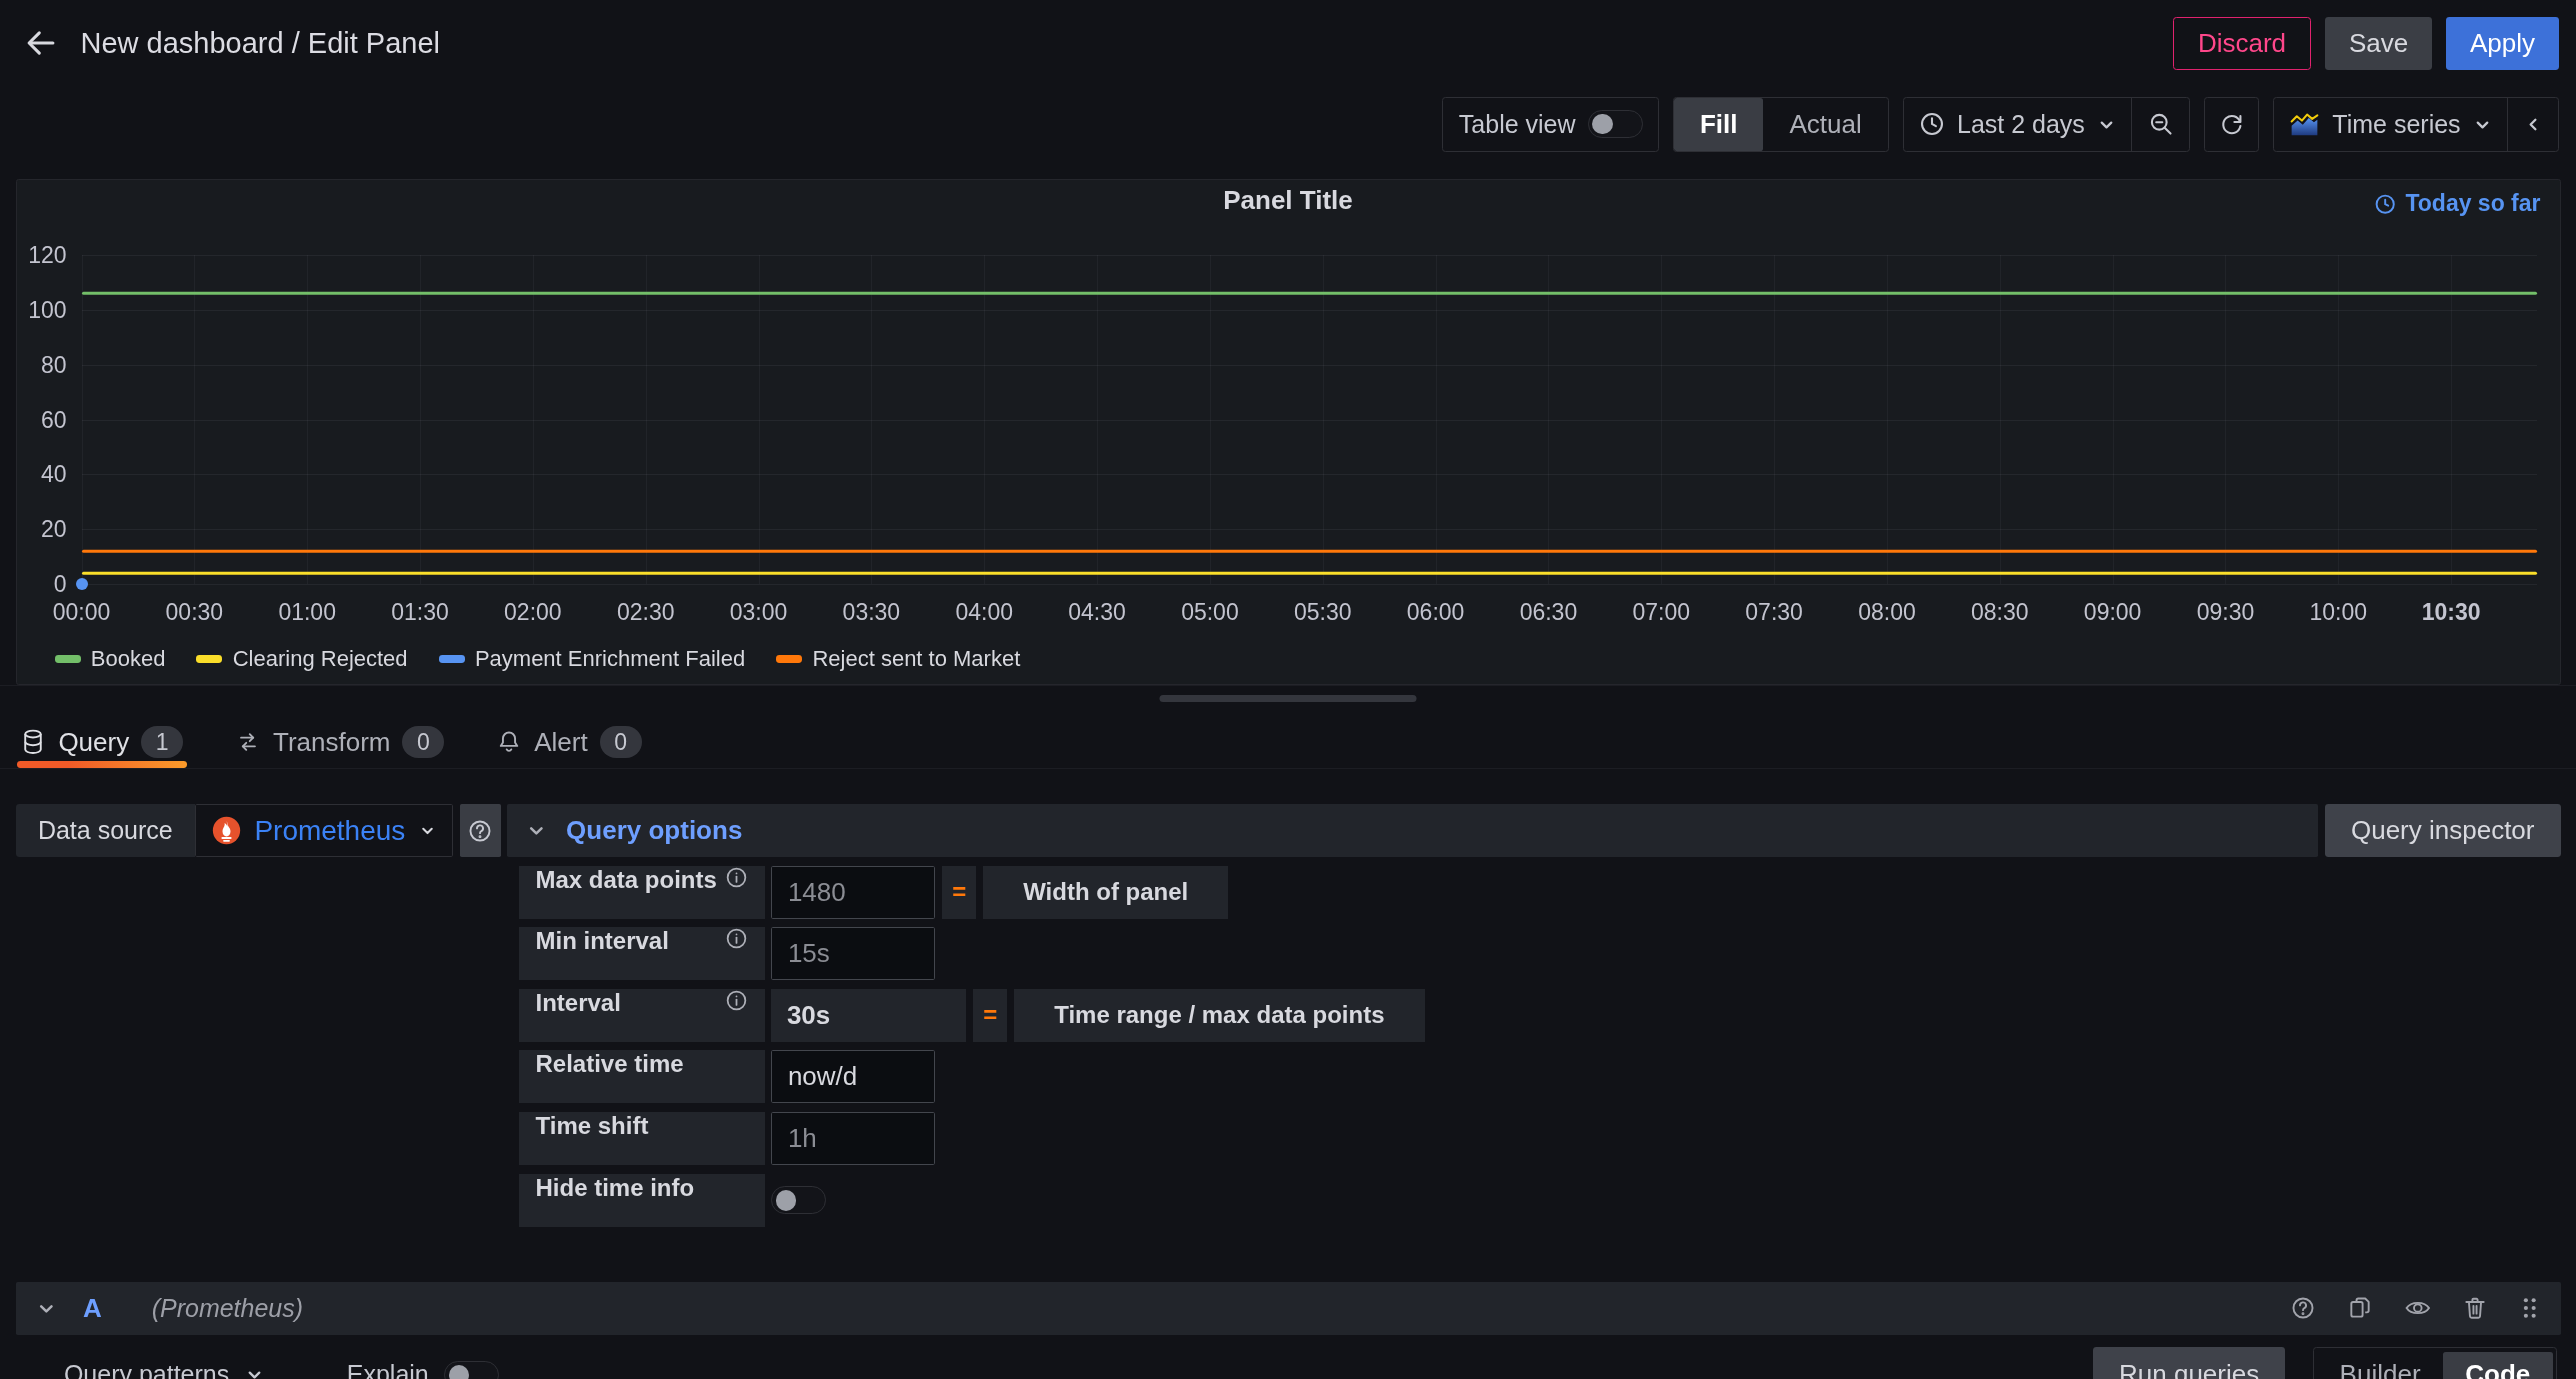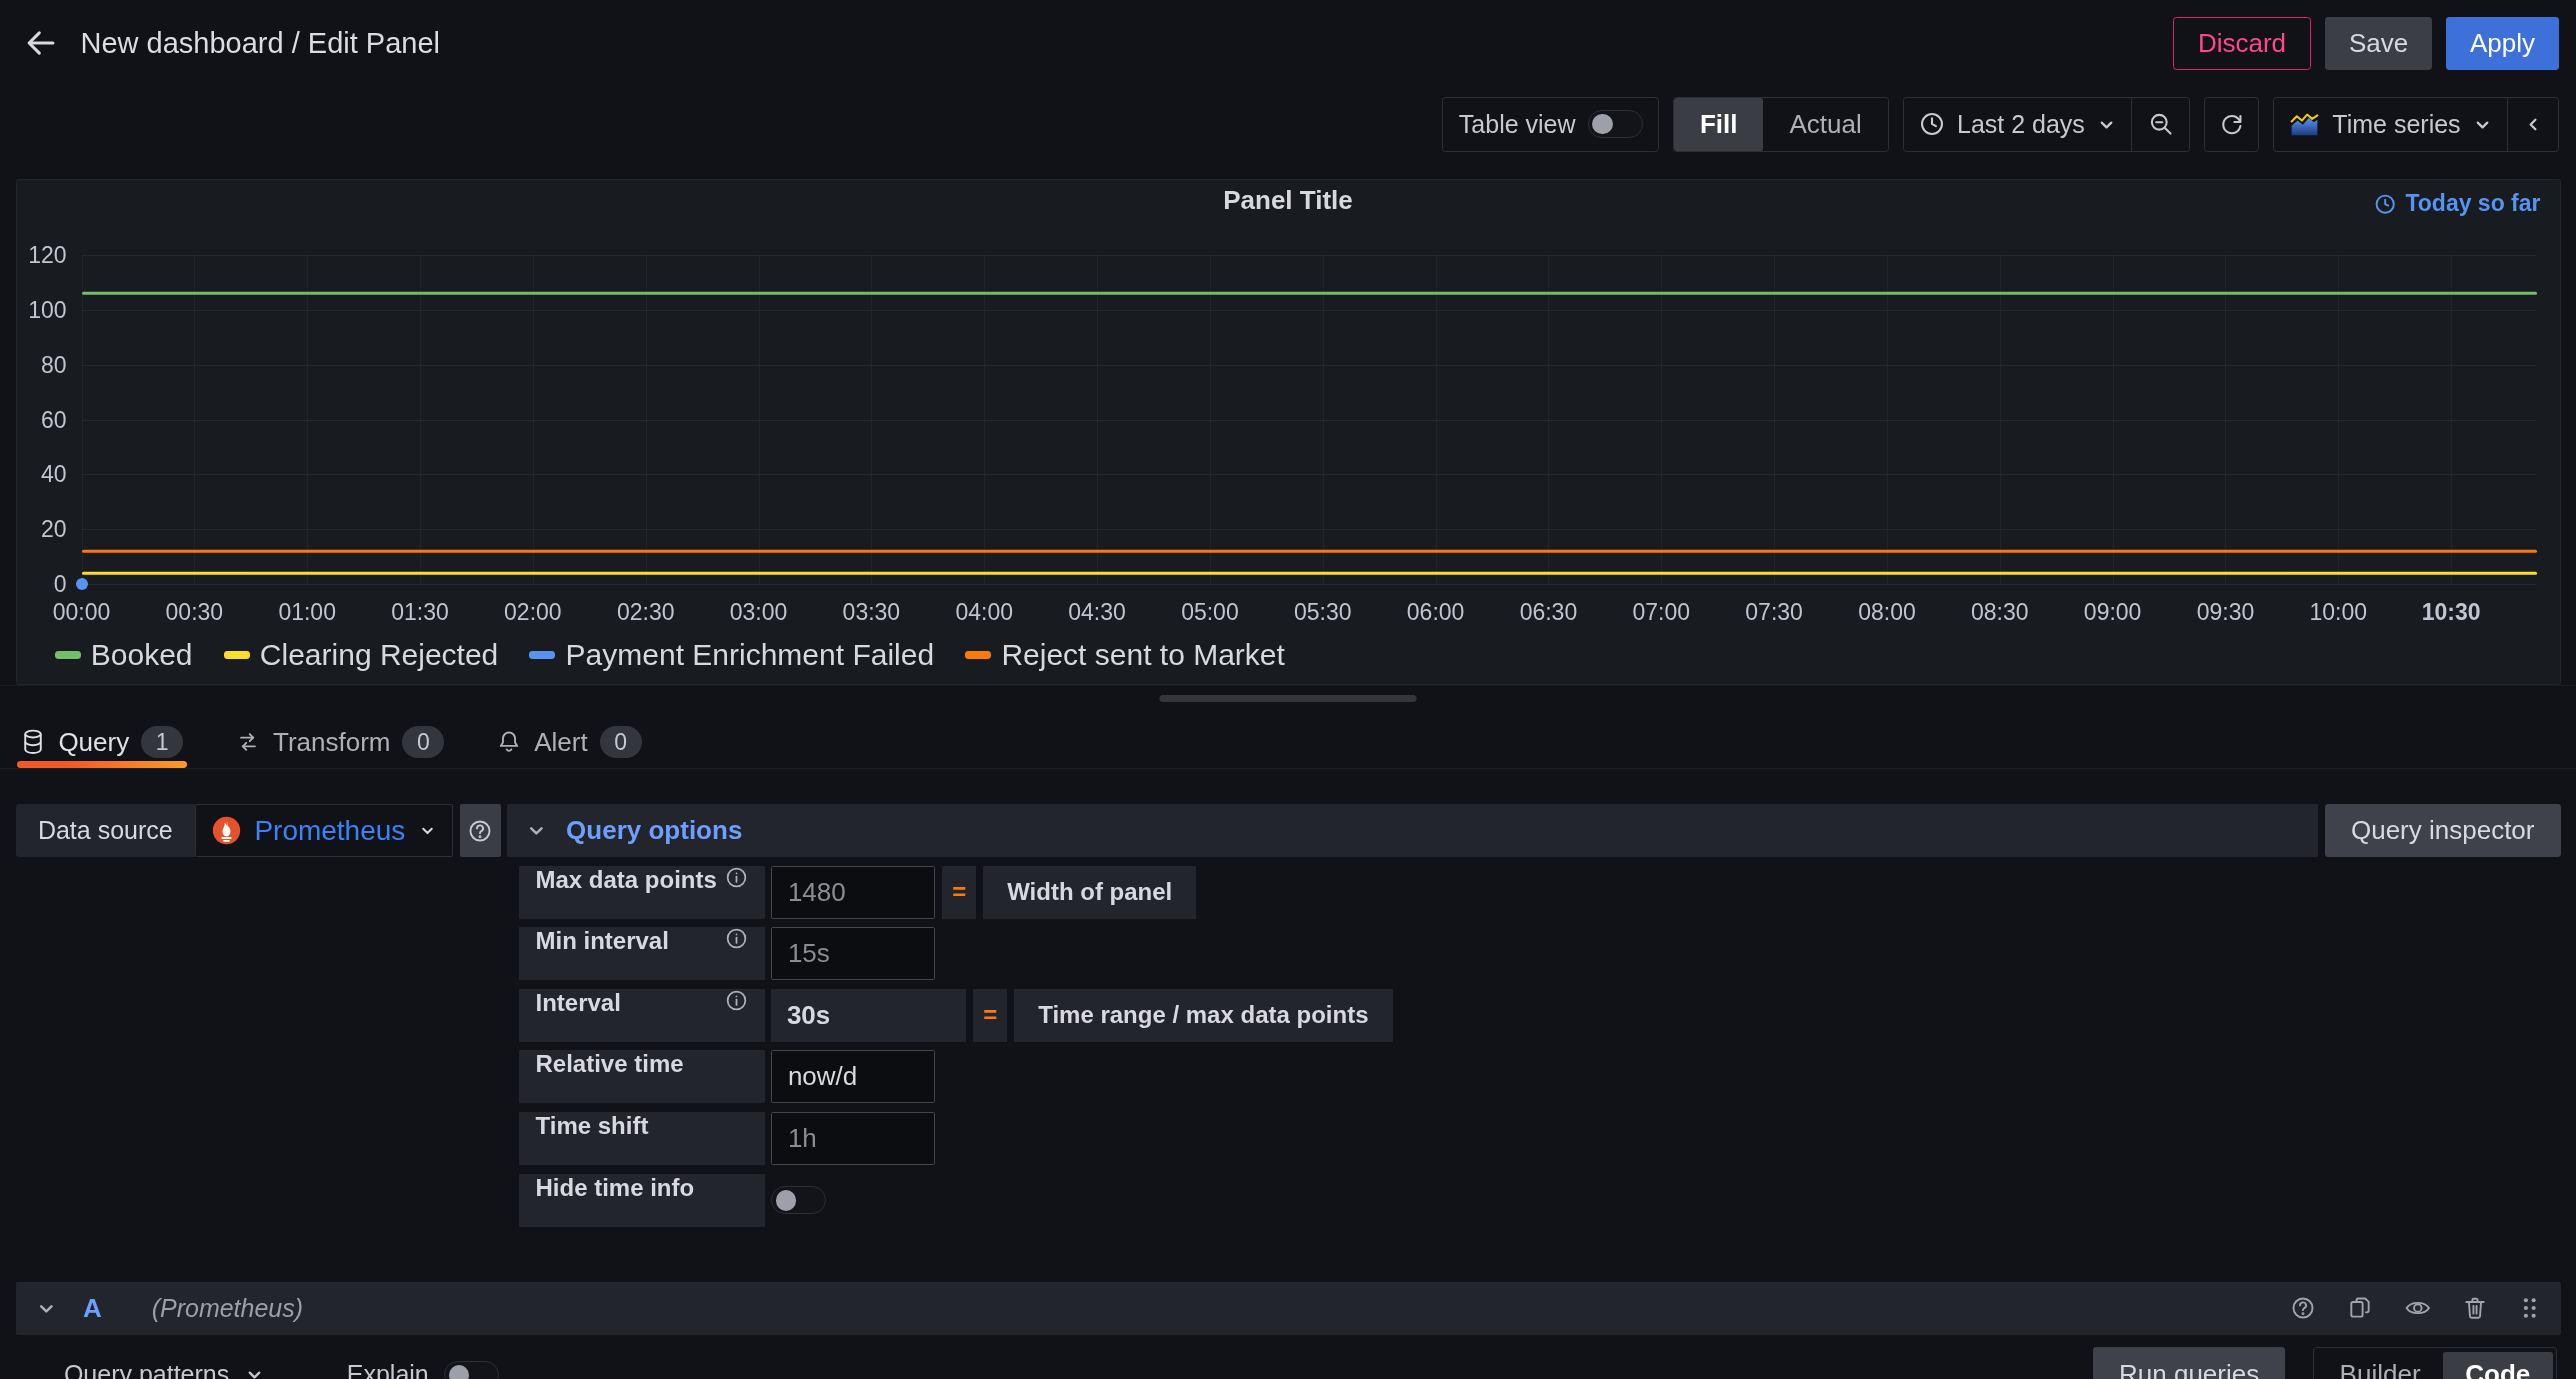--- a/index.html
+++ b/index.html
@@ -39,21 +39,21 @@
   .plot{position:absolute;left:65px;right:22.4px;top:75px;height:329px}
   .gridline-h{position:absolute;left:0;right:0;height:0.9px;background:rgba(204,204,220,0.07)}
   .gridline-v{position:absolute;top:0;bottom:0;width:0.9px;background:rgba(204,204,220,0.055)}
   .series-line{position:absolute;left:0;right:0;height:2.6px;transform:translateY(-50%);border-radius:1.7px}
   .series-dot{position:absolute;width:12px;height:12px;border-radius:50%;transform:translate(-50%,-50%)}
   .x-axis{position:absolute;left:65px;right:22.4px;top:419px;height:29px}
   .x-tick{position:absolute;transform:translateX(-50%);font-size:23px;color:#c3c4cf;white-space:nowrap}
   .legend{position:absolute;left:38px;bottom:12px;display:flex;gap:31px;align-items:center}
   .legend-item{display:flex;align-items:center;gap:10.3px;cursor:pointer}
   .legend-swatch{width:26px;height:7.7px;border-radius:3.4px}
-  .legend-label{font-size:30px;color:#d8d9df}
+  .legend-label{font-size:22px;color:#d8d9df}
   
   .splitter{position:absolute;left:0;right:0;top:685px;height:31px;border-top:0.9px solid #1c1d23}
   .splitter-bar{position:absolute;left:50%;top:8.6px;transform:translateX(-50%);width:257px;height:7.7px;border-radius:4.3px;background:#34363d;cursor:row-resize}
   
   .tabs{position:absolute;left:0;right:0;top:716px;height:53px;display:flex;gap:45px;padding:0 17px;border-bottom:0.9px solid #1c1d23}
   .tab{display:flex;align-items:center;gap:12px;font-size:26px;font-weight:500;color:#aeb0b8;position:relative;cursor:pointer;padding:0 3.4px}
   .tab.active{color:#e0e1e6}
   .tab.active .underline{position:absolute;left:0;right:0;bottom:0;height:6.9px;border-radius:3.4px;background:linear-gradient(90deg,#f05a28 30%,#fb9a2a 99%)}
   .badge{background:#34363d;color:#c7c9d1;border-radius:860px;padding:2.6px 14.6px;font-size:23px;font-weight:400}
   
@@ -68,21 +68,21 @@
   .inspector-btn{background:#3f424a;border:none;border-radius:3.4px;color:#d8d9df;font-size:26px;font-weight:500;padding:0 26px;display:flex;align-items:center;cursor:pointer;font-family:inherit}
   .opts{margin:8.6px 0 0 503px;display:flex;flex-direction:column;gap:8.6px}
   .opt-row{display:flex;gap:6.9px;height:53px}
   .opt-label{background:#22252b;width:246px;padding:0 17px;display:flex;justify-content:space-between;font-size:24px;font-weight:600;color:#d8d9df}
   .opt-label .txt{font-weight:600}
   .opt-input{width:164px;background:#0b0d11;border:0.9px solid #43464d;border-radius:1.7px;padding:0 15.5px;font-size:26px;color:#d8d9df;font-family:inherit;outline:none}
   .opt-input.dim{color:#8b8d94}
   .opt-input::placeholder{color:#8b8d94}
   .opt-value{width:195px;background:#22252b;display:flex;align-items:center;padding:0 15.5px;font-size:26px;font-weight:600;color:#d8d9df}
   .opt-eq{width:34px;background:#22252b;color:#ff780a;font-weight:700;font-size:24px;display:flex;align-items:center;justify-content:center}
-  .opt-note{background:#22252b;padding:0 24px;display:flex;align-items:center;font-size:24px;font-weight:600;color:#d8d9df}
+  .opt-note{background:#22252b;padding:0 40px;display:flex;align-items:center;font-size:24px;font-weight:600;color:#d8d9df}
   .opt-toggle-cell{display:flex;align-items:center}
   
   .query-row{margin-top:55px;height:53px;background:#22252b;border-radius:1.7px;display:flex;align-items:center;padding:0 20.7px;gap:0}
   .query-row .ref{color:#6e9fff;font-size:26px;font-weight:600;margin-left:26px}
   .query-row .hint{color:#9d9fa7;font-style:italic;font-size:25px;margin-left:50px}
   .qr-icons{margin-left:auto;display:flex;align-items:center;gap:31px;color:#a2a4ac}
   .qr-icons .ib{background:none;border:none;color:#a2a4ac;cursor:pointer;display:flex;align-items:center;justify-content:center}
   
   .footer-row{margin-top:10.3px;display:flex;align-items:center;height:60px;padding:0 3.4px}
   .fp{display:flex;align-items:center;gap:15.5px;margin-left:45px;color:#c7c9d1;font-size:25px;cursor:pointer}

